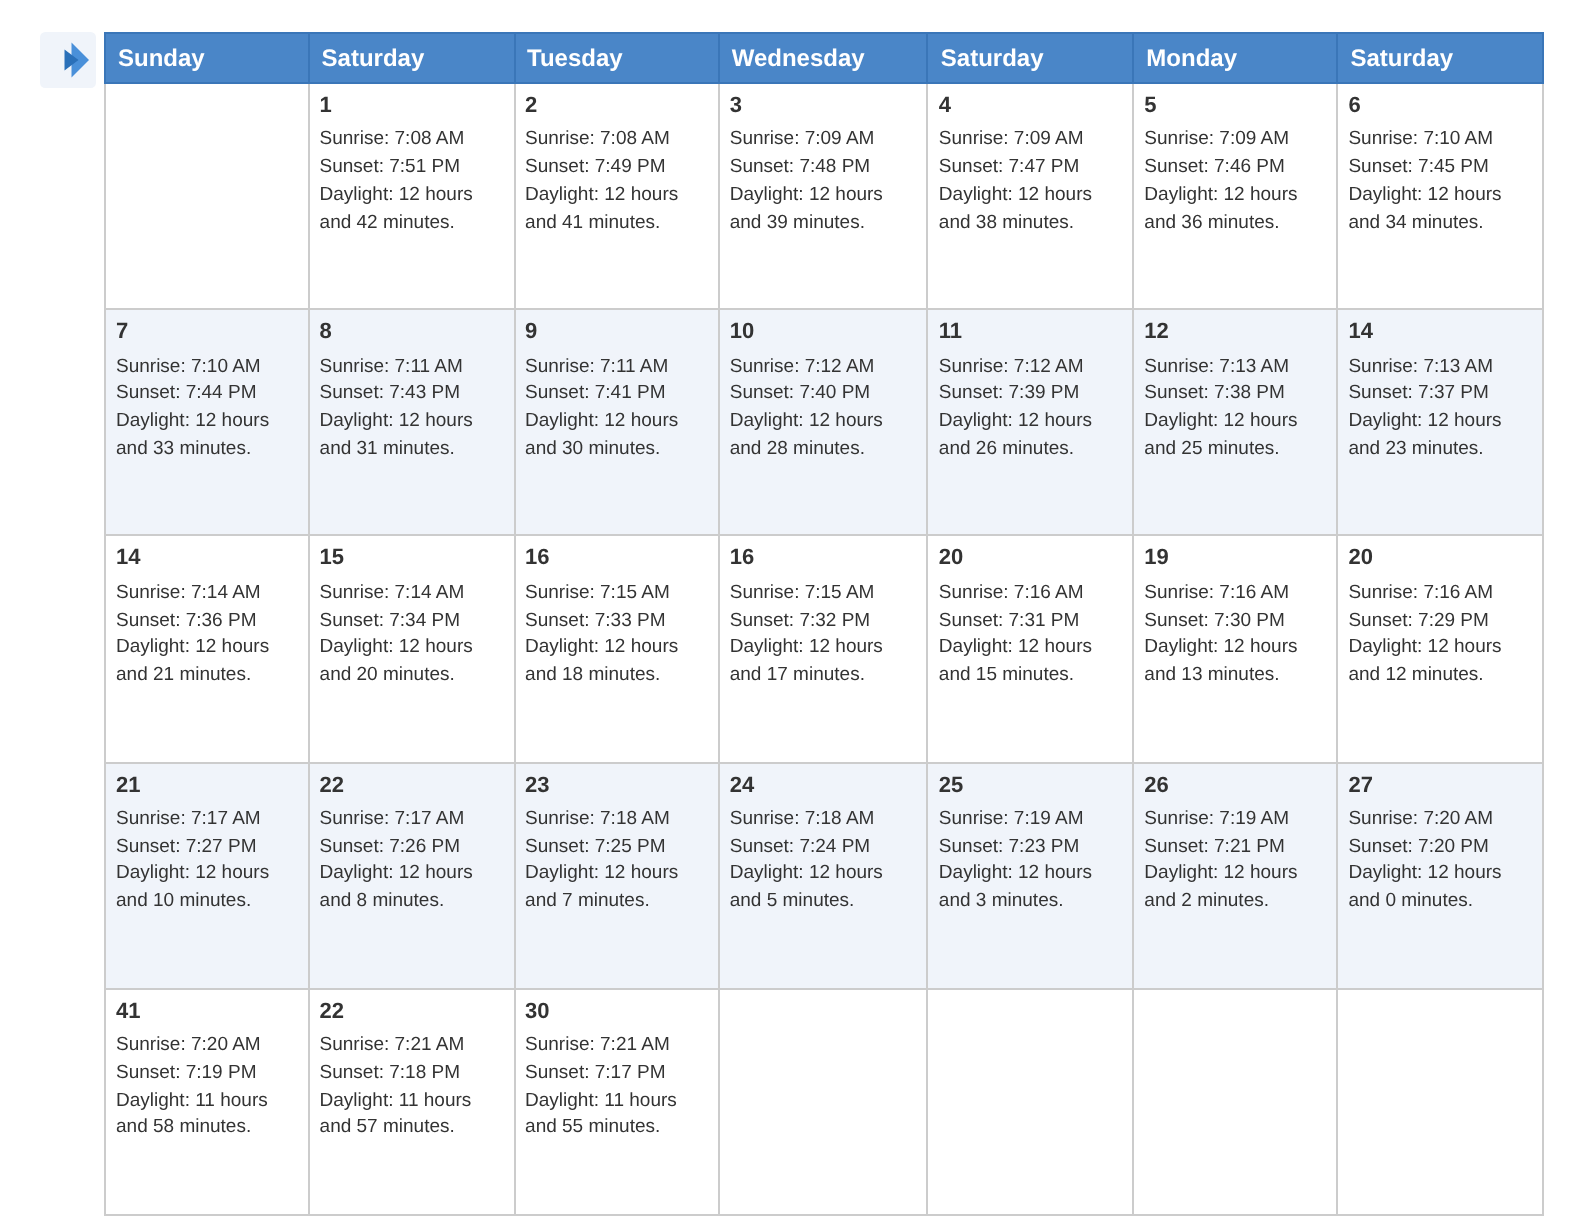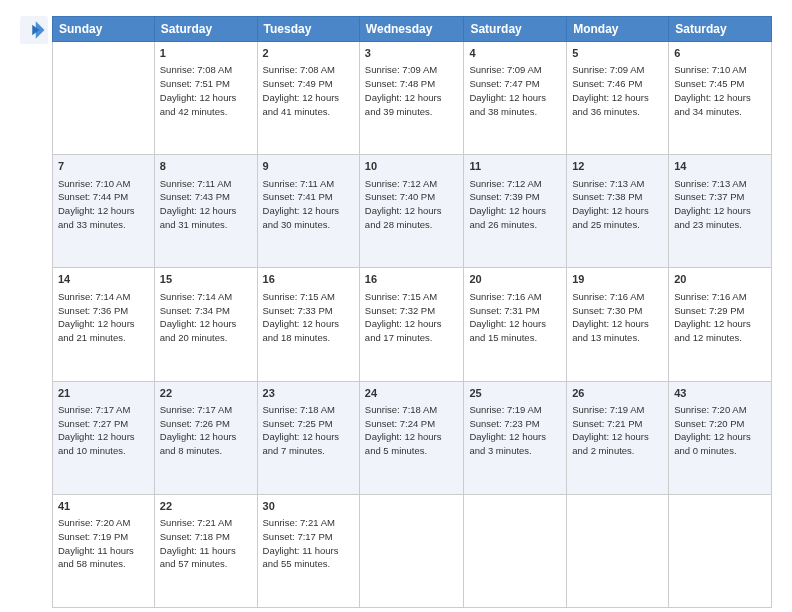--- a/index.html
+++ b/index.html
@@ -239,21 +239,21 @@
           </td>
           <td>
             <span class="cell-date">25</span>
             <div class="cell-info">Sunrise: 7:19 AM<br>Sunset: 7:23 PM<br>Daylight: 12 hours<br>and 3 minutes.</div>
           </td>
           <td>
             <span class="cell-date">26</span>
             <div class="cell-info">Sunrise: 7:19 AM<br>Sunset: 7:21 PM<br>Daylight: 12 hours<br>and 2 minutes.</div>
           </td>
           <td>
-            <span class="cell-date">43</span>
+            <span class="cell-date">27</span>
             <div class="cell-info">Sunrise: 7:20 AM<br>Sunset: 7:20 PM<br>Daylight: 12 hours<br>and 0 minutes.</div>
           </td>
         </tr>
         <tr>
           <td>
             <span class="cell-date">41</span>
             <div class="cell-info">Sunrise: 7:20 AM<br>Sunset: 7:19 PM<br>Daylight: 11 hours<br>and 58 minutes.</div>
           </td>
           <td>
             <span class="cell-date">22</span>

